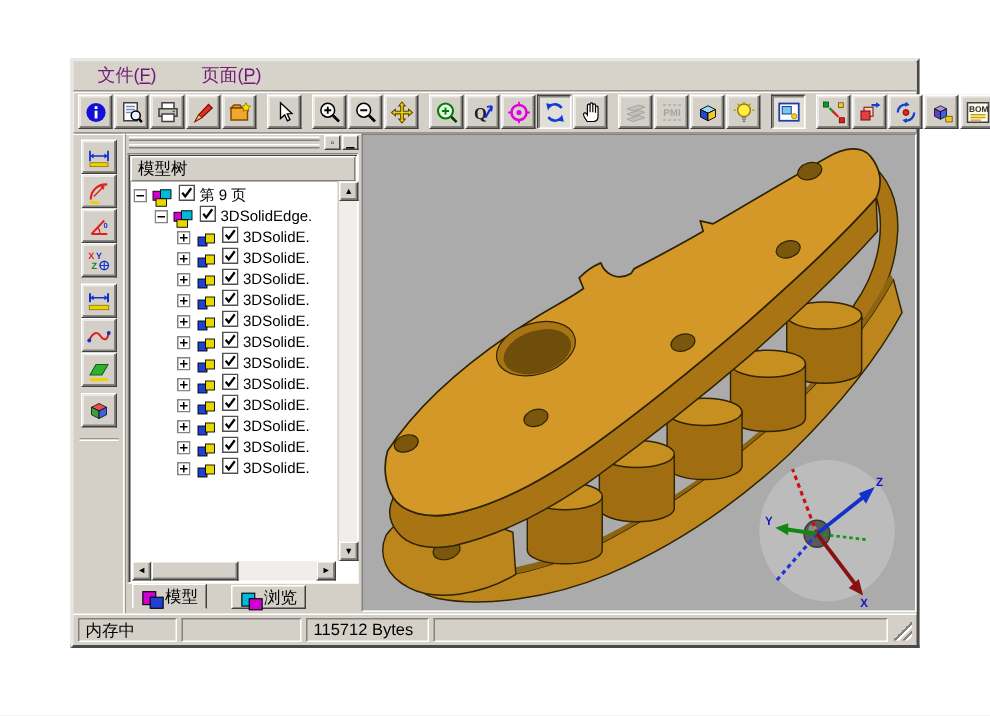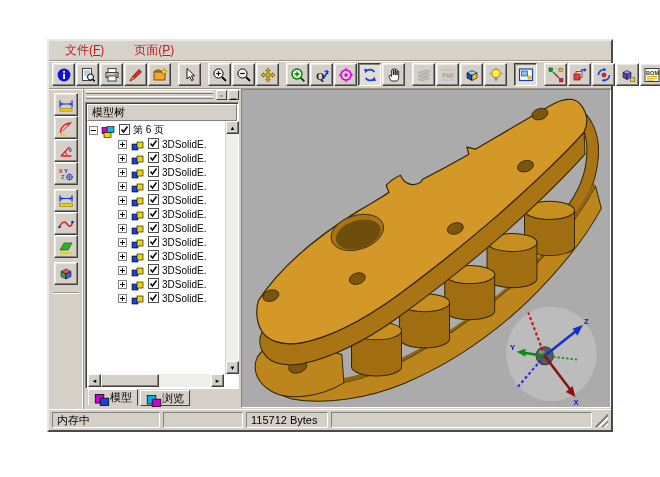--- a/index.html
+++ b/index.html
@@ -1,21 +1,21 @@
 <!DOCTYPE html>
 <html><head>
 <meta charset="utf-8">
 <style>
   html,body{margin:0;padding:0;width:660px;height:477px;background:#ffffff;
     font-family:"Liberation Sans","DejaVu Sans",sans-serif;-webkit-font-smoothing:none;}
   *{box-sizing:border-box;}
   .window{position:absolute;left:47px;top:39px;width:566px;height:393px;background:#d4d0c8;
     border:2px solid;border-color:#e9e7e3 #4a4a4a #4a4a4a #e9e7e3;display:flex;flex-direction:column;}
   
-  .menubar{height:20px;display:flex;align-items:center;padding-left:14px;gap:26px;font-size:12px;color:#b91c1c;
+  .menubar{height:20px;display:flex;align-items:center;padding-left:14px;gap:26px;font-size:12px;color:#701a75;
     border-bottom:1px solid #9a968e;box-shadow:0 1px 0 #ffffff;background:#d7d3cb;flex:none;}
   .menu-item{padding:1px 2px;cursor:default;}
   
   .toolbar{height:28px;display:flex;align-items:center;padding:2px 3px;gap:7px;
     border-bottom:1px solid #9a968e;box-shadow:0 1px 0 #ffffff;flex:none;}
   .tb-group{display:flex;gap:1px;}
   .btn{width:23px;height:23px;background:#d4d0c8;border:1px solid;border-color:#ffffff #404040 #404040 #ffffff;
     box-shadow:inset -1px -1px 0 #84827c,inset 1px 1px 0 #eceae6;display:flex;align-items:center;justify-content:center;padding:0;}
   .btn.pressed{border-color:#404040 #ffffff #ffffff #404040;box-shadow:inset 1px 1px 0 #84827c;background:#e2dfd9;}
   .btn.disabled .icn{opacity:.55;filter:grayscale(1);}
@@ -43,33 +43,33 @@
   .rows{flex:1;overflow:hidden;padding-top:2px;}
   .trow{height:14px;display:flex;align-items:center;font-size:10px;white-space:nowrap;}
   .twig{width:9px;height:9px;flex:none;margin-right:3px;}
   .cbx{width:11px;height:11px;flex:none;margin:0 3px 0 2px;}
   .nico{width:16px;height:13px;flex:none;}
   .vscroll{width:13px;flex:none;background:#efeeea;border-left:1px solid #d4d0c8;display:flex;flex-direction:column;justify-content:space-between;}
   .hscroll{height:13px;flex:none;display:flex;background:#efeeea;margin:0 14px 1px 2px;}
   .scr-btn{width:13px;height:13px;flex:none;background:#d4d0c8;border:1px solid;border-color:#ffffff #404040 #404040 #ffffff;
     box-shadow:inset -1px -1px 0 #84827c;display:flex;align-items:center;justify-content:center;font-size:6px;color:#000;padding:0;}
   .hthumb{width:58px;height:13px;background:#d4d0c8;border:1px solid;border-color:#ffffff #404040 #404040 #ffffff;box-shadow:inset -1px -1px 0 #84827c;}
-  .tabs{height:20px;flex:none;display:flex;align-items:flex-start;padding-left:3px;gap:2px;}
+  .tabs{height:20px;flex:none;display:flex;align-items:flex-start;padding-left:3px;gap:16px;}
   .tab{height:17px;display:flex;align-items:center;gap:3px;padding:0 5px;font-size:11px;background:#d4d0c8;
     border:1px solid;border-color:#ffffff #404040 #d4d0c8 #ffffff;border-radius:0;}
   .tab.inactive{height:16px;margin-top:1px;border-color:#ffffff #404040 #404040 #ffffff;justify-content:flex-end;}
   .tabico{width:13px;height:11px;display:block;}
   
   .viewport{flex:1;border:1px solid;border-color:#84827c #ffffff #ffffff #84827c;position:relative;overflow:hidden;margin-bottom:1px;}
   .viewport svg{position:absolute;left:0;top:0;width:100%;height:100%;}
   
   .statusbar{height:21px;flex:none;display:flex;align-items:center;gap:3px;padding:2px 3px 2px 3px;border-top:1px solid #ffffff;}
   .cell{height:16px;border:1px solid;border-color:#84827c #ffffff #ffffff #84827c;background:#d4d0c8;
     font-size:11px;display:flex;align-items:center;padding:0 4px;overflow:hidden;}
-  .c1{width:108px;} .c2{width:80px;} .c3{width:82px;text-align:right;} .c4{flex:1;}
+  .c1{width:66px;} .c2{width:80px;} .c3{width:82px;text-align:right;} .c4{flex:1;}
   .sizegrip{width:13px;height:13px;flex:none;background:
     linear-gradient(135deg,transparent 50%,#84827c 50%,#84827c 58%,#fff 58%,#fff 66%,transparent 66%,transparent 74%,#84827c 74%,#84827c 82%,#fff 82%,#fff 90%,transparent 90%);}
   u{text-decoration:underline;}
 </style>
 </head>
 <body>
 
 <div class="window">
 
   <div class="menubar" id="menubar">
@@ -412,21 +412,39 @@
                   <svg class="icn" viewBox="0 0 16 13" xmlns="http://www.w3.org/2000/svg">
                     <rect x="1" y="2" width="7" height="6" fill="#d000d0" stroke="#000" stroke-width=".6"></rect>
                     <rect x="6" y="1" width="7" height="6" fill="#00b8d8" stroke="#000" stroke-width=".6"></rect>
                     <rect x="3" y="7" width="7" height="5" fill="#e8d800" stroke="#000" stroke-width=".6"></rect>
                   </svg>
                 </span>
                 <span><svg class="cbx" viewBox="0 0 11 11">
                     <rect x=".5" y=".5" width="10" height="10" fill="#fff" stroke="#505050"></rect>
                     <path d="M2.5 5.5 l2 2.5 4-5.5" stroke="#000" stroke-width="1.5" fill="none"></path>
                   </svg></span>
-                <span>第 6 页</span>
+                <span>第 9 页</span>
+              </div>
+              <div class="trow" style="padding-left: 16px;">
+                <svg class="twig" viewBox="0 0 9 9">
+                  <rect x=".5" y=".5" width="8" height="8" fill="#fff" stroke="#848484"></rect>
+                  <line x1="2" y1="4.5" x2="7" y2="4.5" stroke="#000"></line>
+                </svg>
+                <span class="nico">
+                  <svg class="icn" viewBox="0 0 16 13" xmlns="http://www.w3.org/2000/svg">
+                    <rect x="1" y="2" width="7" height="6" fill="#d000d0" stroke="#000" stroke-width=".6"></rect>
+                    <rect x="6" y="1" width="7" height="6" fill="#00b8d8" stroke="#000" stroke-width=".6"></rect>
+                    <rect x="3" y="7" width="7" height="5" fill="#e8d800" stroke="#000" stroke-width=".6"></rect>
+                  </svg>
+                </span>
+                <span><svg class="cbx" viewBox="0 0 11 11">
+                    <rect x=".5" y=".5" width="10" height="10" fill="#fff" stroke="#505050"></rect>
+                    <path d="M2.5 5.5 l2 2.5 4-5.5" stroke="#000" stroke-width="1.5" fill="none"></path>
+                  </svg></span>
+                <span>3DSolidEdge.</span>
               </div>
               <div class="trow" style="padding-left: 31px;">
                 <svg class="twig" viewBox="0 0 9 9">
                   <rect x=".5" y=".5" width="8" height="8" fill="#fff" stroke="#848484"></rect>
                   <line x1="2" y1="4.5" x2="7" y2="4.5" stroke="#000"></line>
                   <line x1="4.5" y1="2" x2="4.5" y2="7" stroke="#000"></line>
                 </svg>
                 <span class="nico">
                   <svg class="icn" viewBox="0 0 16 13" xmlns="http://www.w3.org/2000/svg">
                     <path d="M2 6 L7 8.5" stroke="#1030d0" stroke-width="1"></path>

